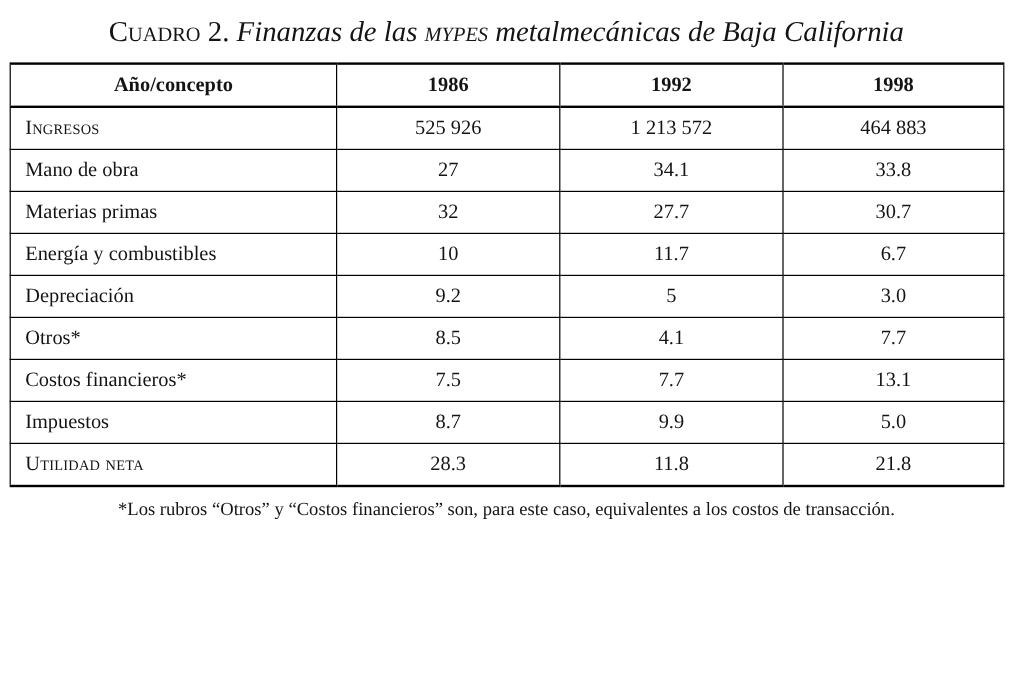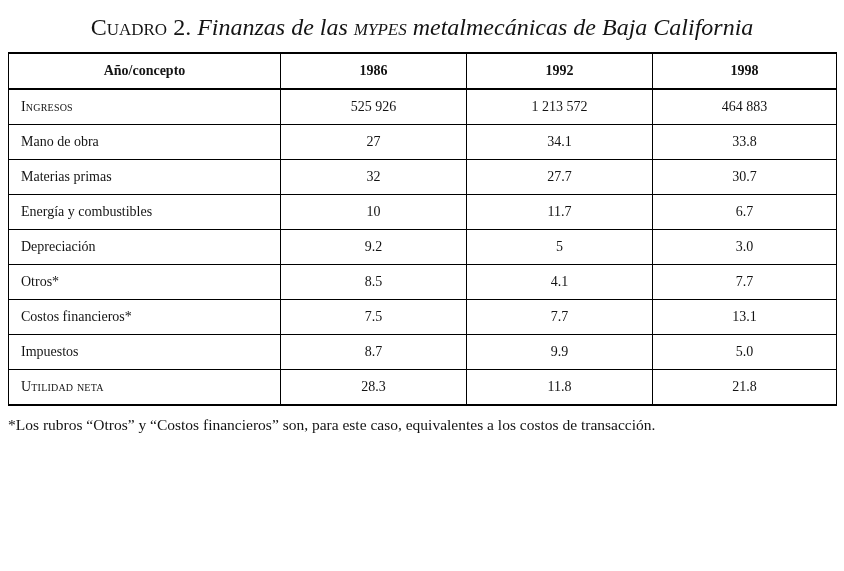--- a/index.html
+++ b/index.html
@@ -50,21 +50,21 @@
   table.fin col.c0 { width: 272px; }
   table.fin col.c1 { width: 186px; }
   table.fin col.c2 { width: 186px; }
   table.fin col.c3 { width: 184px; }
 
   table.fin th, table.fin td {
     border-left: 1px solid #000;
     border-right: 1px solid #000;
     border-top: 1px solid #000;
     border-bottom: 1px solid #000;
-    font-size: 14px;
+    font-size: 17px;
     line-height: 22px;
     padding: 5px 0 5px 0;
     height: 24px;
   }
   table.fin thead th {
     border-top: 2px solid #000;
     border-bottom: 2px solid #000;
     font-weight: bold;
     text-align: center;
   }
@@ -88,20 +88,21 @@
   
   .notes {
     width: 828px;
     margin: 9px auto 0 auto;
     font-size: 15.5px;
     line-height: 20px;
     text-align: left;
   }
   .notes p {
     margin: 0 0 2px 0;
+    text-align: center;
   }
   .notes .bold {
     font-weight: bold;
   }
 </style>
 </head>
 <body>
 
 <div class="page">
 

